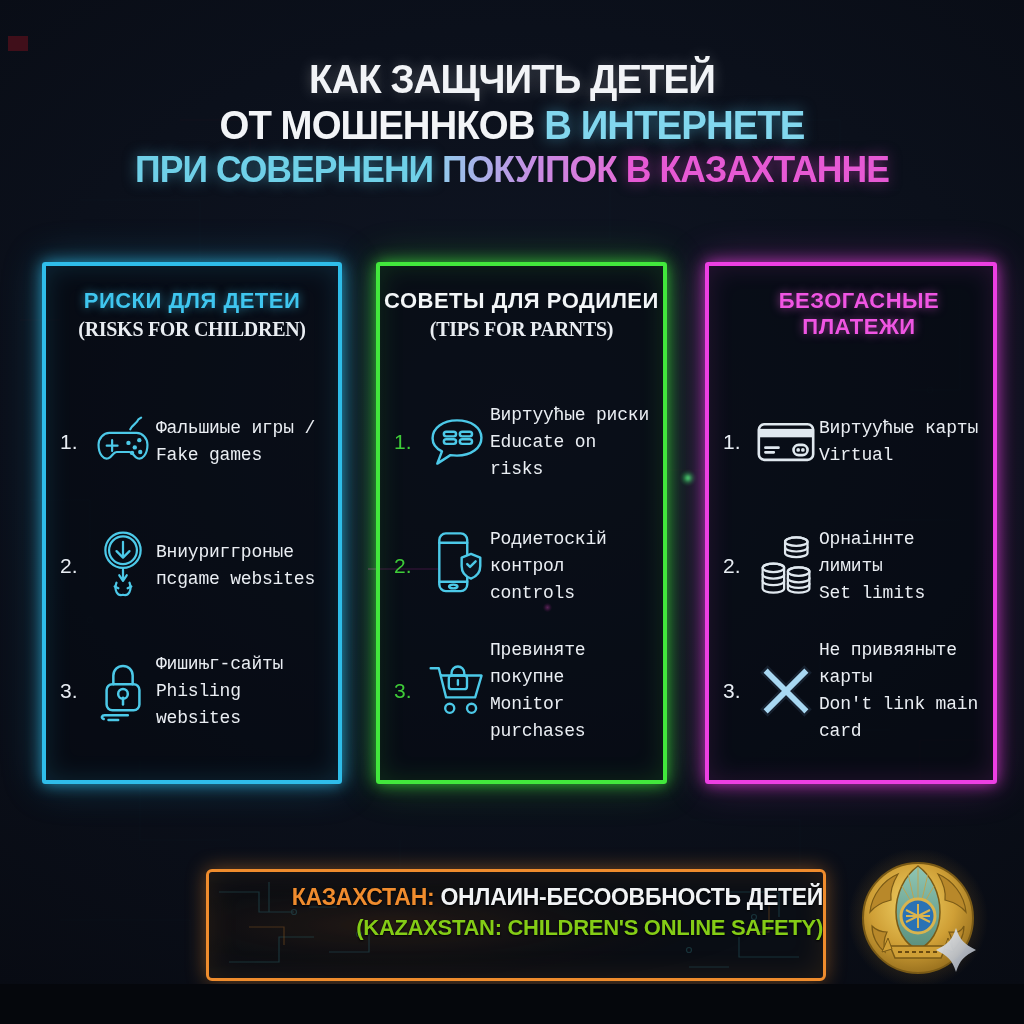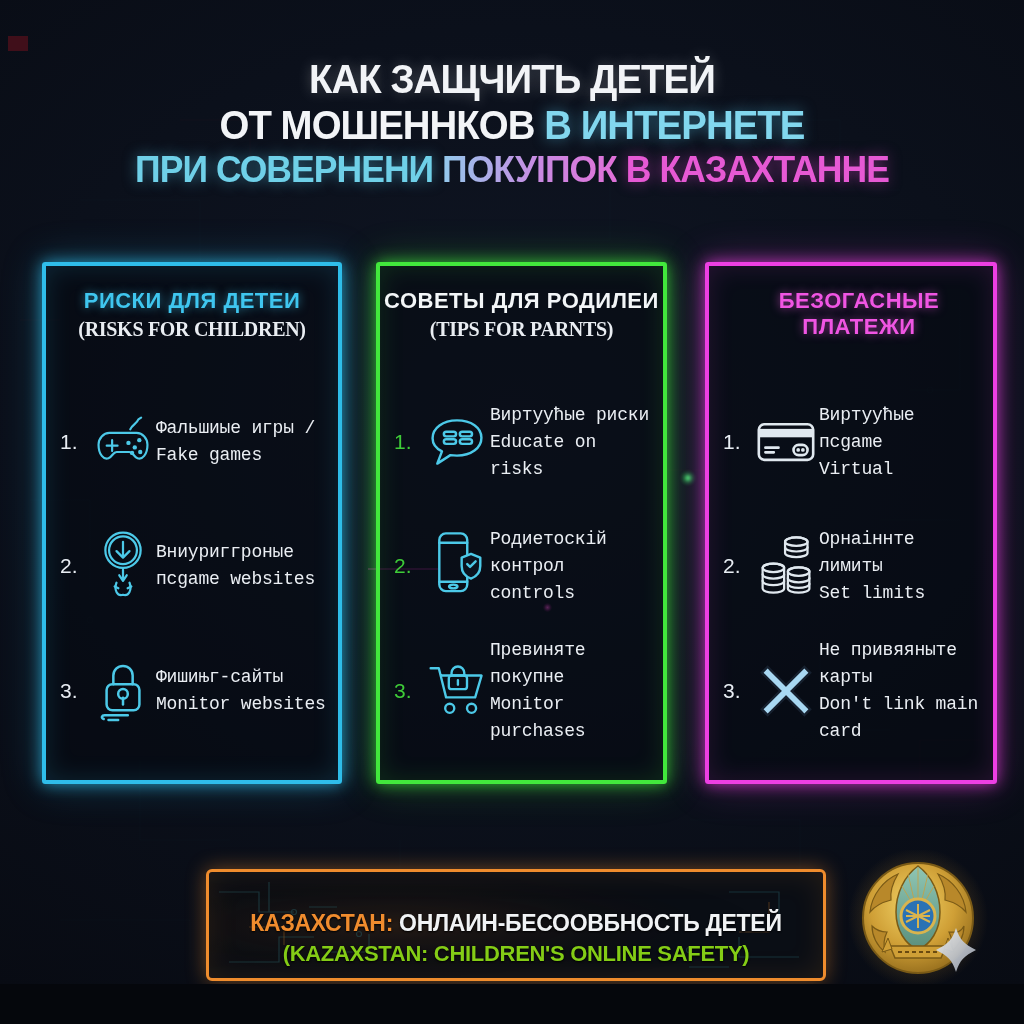--- a/index.html
+++ b/index.html
@@ -55,21 +55,21 @@
   .it3{top:377px;height:96px;}
   .num{width:30px;font-size:21px;color:#e8edf3;flex:0 0 30px;}
   .p2 .num{color:#3ecb38;}
   .icon{flex:0 0 66px;display:flex;justify-content:center;align-items:center;}
   .txt{flex:1;font-size:18px;line-height:27px;color:#eaeef3;letter-spacing:-.2px;font-family:Liberation Mono, monospace;}
 
   
   .banner{position:absolute;left:206px;top:869px;width:614px;height:106px;border:3px solid #ef8c2d;border-radius:6px;
     background:#0a0e15;box-shadow:0 0 20px rgba(239,140,45,.45),inset 0 0 30px rgba(239,140,45,.12);overflow:hidden;}
   .banner .b-circuit{position:absolute;inset:0;opacity:.8;}
-  .banner .b-text{position:relative;text-align:center;margin-top:38px;font-weight:bold;}
+  .banner .b-text{position:relative;text-align:right;margin-top:12px;font-weight:bold;}
   .banner .bl1{font-size:23px;color:#f1f3f5;letter-spacing:-.3px;text-shadow:0 1px 2px #000;}
   .banner .bl1 .org{color:#f08c2e;}
   .banner .bl2{font-size:22px;color:#84cc16;margin-top:4px;letter-spacing:-.3px;text-shadow:0 1px 2px #000;}
 
   
   .emblem{position:absolute;left:848px;top:850px;width:144px;height:144px;}
 </style>
 </head>
 <body>
 
@@ -160,21 +160,21 @@
         <svg width="56" height="70" viewBox="0 0 58 70" fill="none" stroke="#4cc9e8" stroke-width="2.6" stroke-linecap="round" stroke-linejoin="round">
           <path d="M19 28 v-9 a10 10 0 0 1 20 0 v9"></path>
           <rect x="12" y="28" width="34" height="27" rx="6"></rect>
           <circle cx="29" cy="38" r="5"></circle>
           <path d="M29 42 v7"></path>
           <path d="M10 60 h24 M14 65 h10 M10 60 c-3 0 -4 3 -1 4"></path>
         </svg>
       </div>
       <div class="txt">
         <div>Фишињг-сайты</div>
-        <div>Monitor websites</div>
+        <div>Phisling websites</div>
       </div>
     </div>
   </div>
 
   <div class="panel p2">
     <div class="p-head">
       <div class="p-title">СОВЕТЫ ДЛЯ РОДИЛЕИ</div>
       <div class="p-sub">(TIPS FOR PARNTS)</div>
     </div>
 
@@ -242,21 +242,21 @@
         <svg width="60" height="44" viewBox="0 0 64 46" fill="none" stroke="#e0e8ef" stroke-width="2.8" stroke-linecap="round" stroke-linejoin="round">
           <rect x="3" y="4" width="58" height="38" rx="6"></rect>
           <rect x="3" y="9" width="58" height="9" fill="#e0e8ef" stroke="none"></rect>
           <path d="M10 29 h14 M10 34 h9"></path>
           <rect x="40" y="26" width="15" height="11" rx="5.5"></rect>
           <circle cx="45" cy="31.5" r="2" fill="#e0e8ef" stroke="none"></circle>
           <circle cx="50" cy="31.5" r="2" fill="#e0e8ef" stroke="none"></circle>
         </svg>
       </div>
       <div class="txt">
-        <div>Виртуућые пcgame</div>
+        <div>Виртуућые карты</div>
         <div>Virtual</div>
       </div>
     </div>
 
     <div class="item it2">
       <div class="num">2.</div>
       <div class="icon">
         <svg width="58" height="64" viewBox="0 0 62 68" fill="none" stroke="#e0e8ef" stroke-width="2.4" stroke-linecap="round" stroke-linejoin="round">
           <g>
             <path d="M30 8 a12 4.5 0 0 1 24 0 v6 a12 4.5 0 0 1 -24 0 z"></path>

